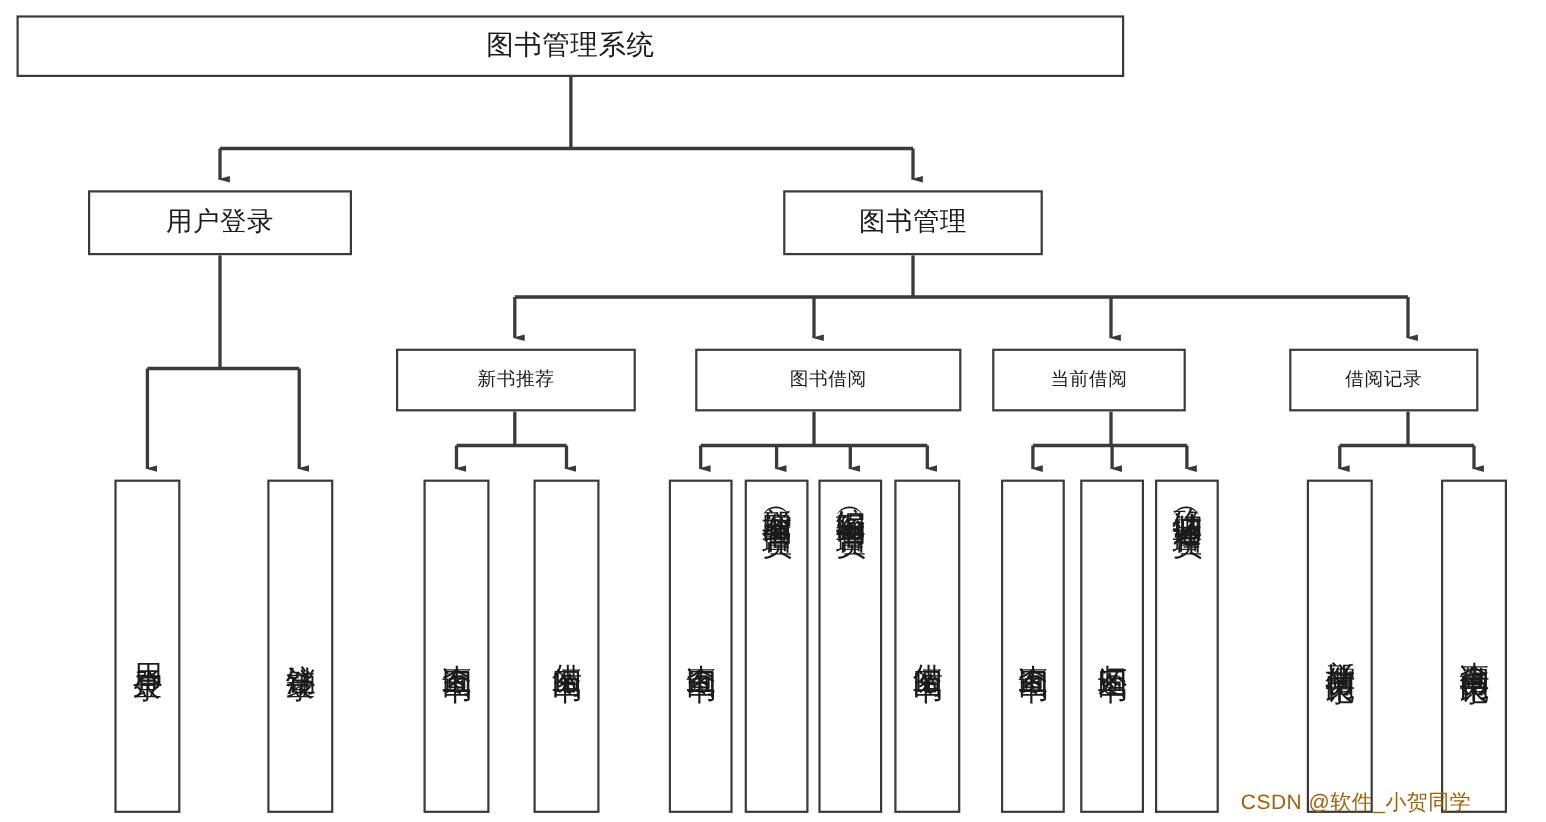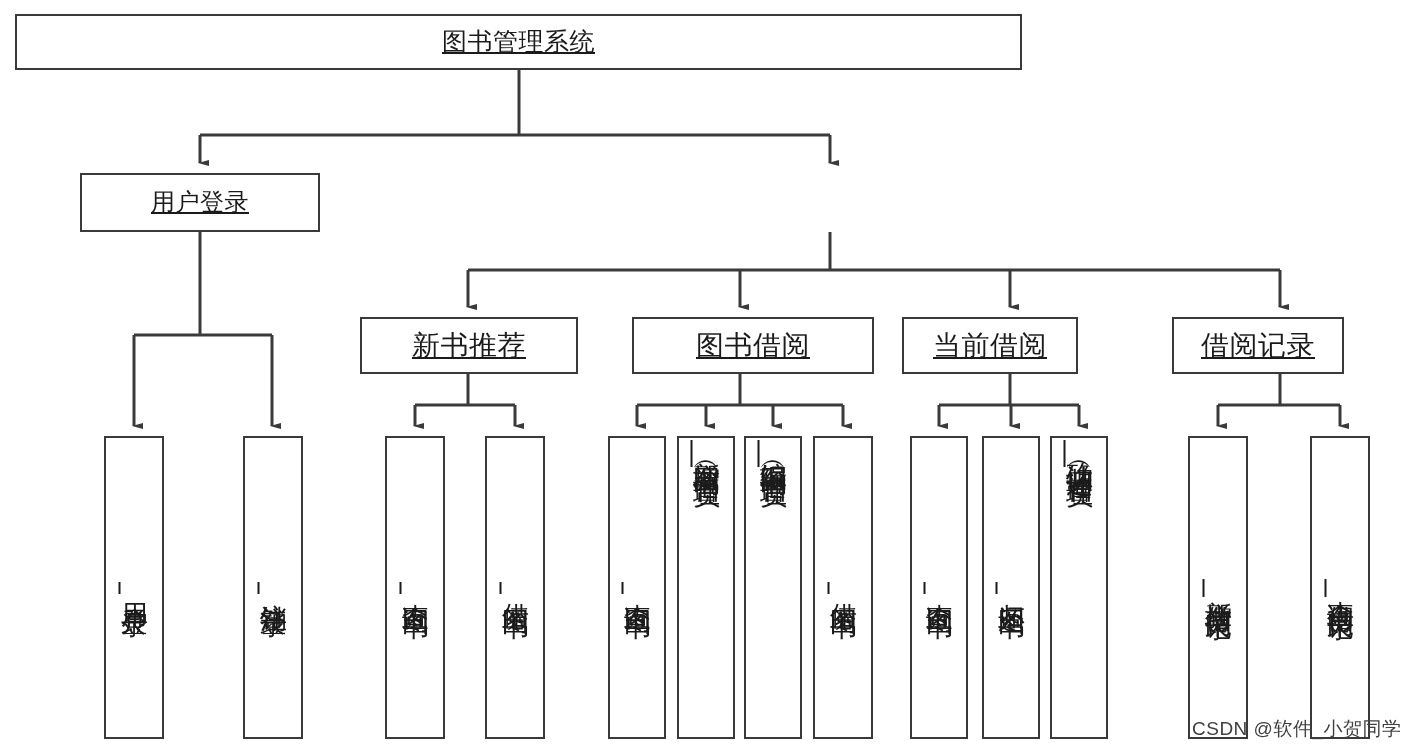--- a/index.html
+++ b/index.html
@@ -31,30 +31,29 @@
     background: #ffffff;
     display: flex;
     align-items: center;
     justify-content: center;
     color: #1b1b1b;
   }
   .node-label {
     display: block;
     line-height: 1.18;
     letter-spacing: 0.5px;
-    text-decoration: underline;
   }
   .node-root .node-label {
     font-size: 25px;
   }
   .node-l1 .node-label {
     font-size: 24px;
   }
   .node-l2 .node-label {
-    font-size: 28px;
+    font-size: 17px;
   }
   .node-leaf {
     align-items: flex-start;
     justify-content: center;
     padding-top: 2px;
   }
   .node-leaf .node-label {
     writing-mode: vertical-rl;
     text-orientation: upright;
     font-size: 27px;
@@ -131,20 +130,23 @@
     </g>
   </svg>
 
   <div class="node-box node-root" style="left: 15px; top: 14px; width: 1007px; height: 56px;">
     <span class="node-label">图书管理系统</span>
   </div>
 
   <div class="node-box node-l1" style="left: 80px; top: 173px; width: 240px; height: 59px;">
     <span class="node-label">用户登录</span>
   </div>
+  <div class="node-box node-l1" style="left: 712px; top: 173px; width: 236px; height: 59px;">
+    <span class="node-label">图书管理</span>
+  </div>
 
   <div class="node-box node-l2" style="left: 360px; top: 317px; width: 218px; height: 57px;">
     <span class="node-label">新书推荐</span>
   </div>
   <div class="node-box node-l2" style="left: 632px; top: 317px; width: 242px; height: 57px;">
     <span class="node-label">图书借阅</span>
   </div>
   <div class="node-box node-l2" style="left: 902px; top: 317px; width: 176px; height: 57px;">
     <span class="node-label">当前借阅</span>
   </div>
@@ -185,15 +187,15 @@
   <div class="node-box node-leaf" style="left: 1050px; top: 436px; width: 58px; height: 303px;">
     <span class="node-label">确认归还（管理员）</span>
   </div>
   <div class="node-box node-leaf leaf-center" style="left: 1188px; top: 436px; width: 60px; height: 303px;">
     <span class="node-label">新增借阅记录</span>
   </div>
   <div class="node-box node-leaf leaf-center" style="left: 1310px; top: 436px; width: 60px; height: 303px;">
     <span class="node-label">查询借阅记录</span>
   </div>
 
-  <div class="watermark" style="left: 1192px; top: 716px; color: #404040; text-align: center;">CSDN @软件_小贺同学</div>
+  <div class="watermark" style="left: 1128px; top: 716px; color: #a16207; text-align: center;">CSDN @软件_小贺同学</div>
 
 </div>
 
 </body></html>

